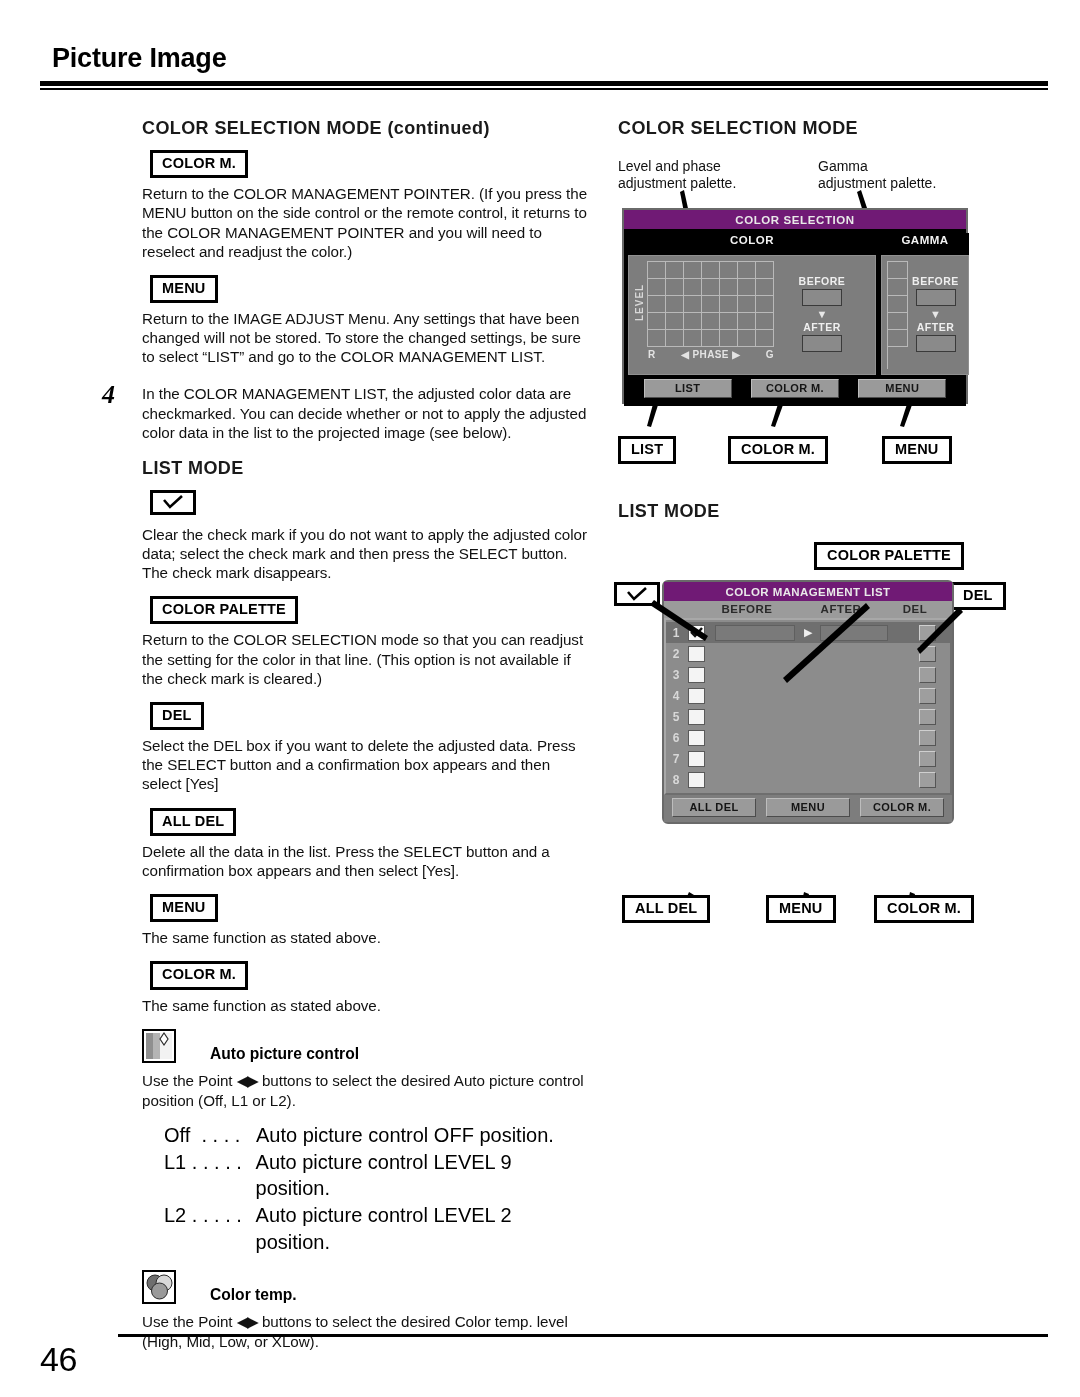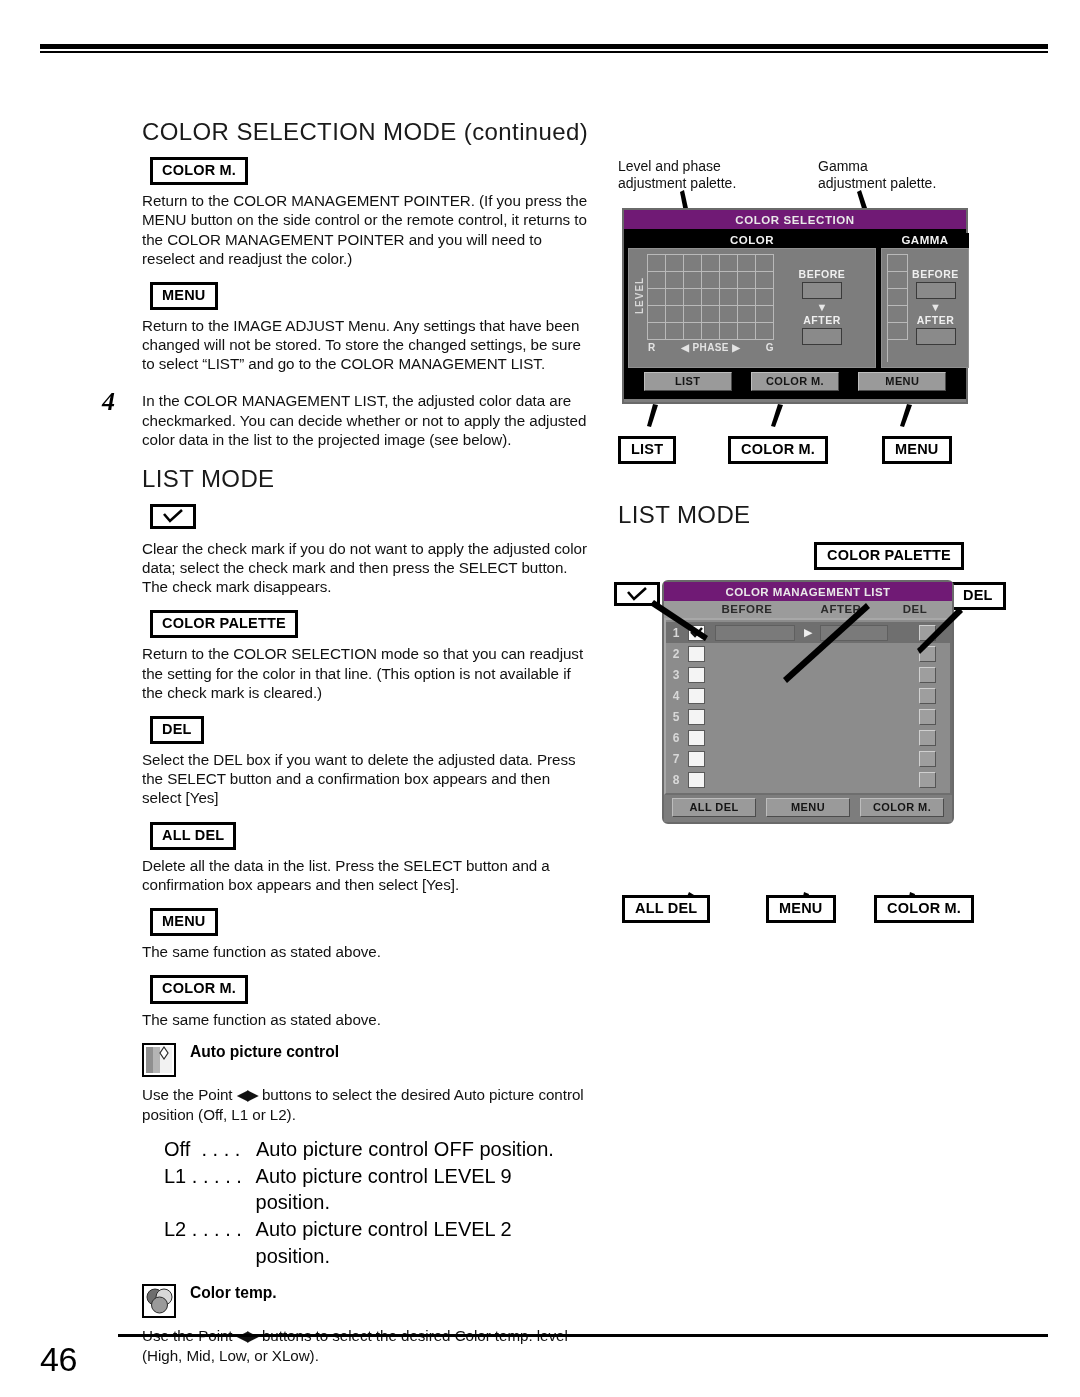--- a/index.html
+++ b/index.html
@@ -46,22 +46,22 @@
     width: 448px;
   }
   #col-right {
     position: absolute;
     left: 618px;
     top: 118px;
     width: 420px;
   }
 
   h2.section-head {
-    font-size: 24px;
-    font-weight: normal;
+    font-size: 18px;
+    font-weight: bold;
     letter-spacing: 0.4px;
     margin: 0 0 11px 0;
     color: #1a1a1a;
   }
 
   
   .keybox {
     display: inline-block;
     border: 3px solid #000;
     padding: 3px 9px 4px 9px;
@@ -111,22 +111,23 @@
   }
   .deflist .row { display: flex; }
   .deflist .term {
     width: 92px;
     white-space: pre;
   }
 
   
   .iconrow {
     display: flex;
-    align-items: flex-start;
+    align-items: flex-end;
     margin: 6px 0 8px 0;
+    gap: 20px;
   }
   .icon-frame {
     width: 34px; height: 34px;
     border: 2.5px solid #000;
     background: #fff;
     box-sizing: border-box;
     position: relative;
     overflow: hidden;
     flex: 0 0 auto;
   }
@@ -159,21 +160,21 @@
   
   #cs-panel { width: 346px; height: 196px; }
   .cs-cols { display: flex; gap: 5px; }
   .cs-col { background: #000; }
   .cs-colhead {
     color: #f2f2f2;
     font-size: 11.5px;
     font-weight: bold;
     text-align: center;
     letter-spacing: 0.5px;
-    padding: 1px 0 2px 0;
+    padding: 1px 0 9px 0;
   }
   .cs-inner {
     background: #7d7d7d;
     border: 1.5px solid #909090;
     box-sizing: border-box;
     display: flex;
     padding: 5px;
   }
   #cs-left-inner { width: 248px; height: 120px; }
   #cs-right-inner { width: 88px; height: 120px; }
@@ -383,20 +384,21 @@
     top: 1340px;
     font-size: 34px;
     font-weight: normal;
     letter-spacing: -0.5px;
   }
 </style>
 </head>
 <body>
 
 <div id="page-header">
+  <div id="page-title">Picture Image</div>
   <div class="rule-thick"></div>
   <div class="rule-gap"></div>
   <div class="rule-thin"></div>
 </div>
 
 <div id="col-left">
 
   <h2 class="section-head">COLOR SELECTION MODE (continued)</h2>
 
   <div class="keybox">COLOR M.</div>
@@ -475,20 +477,21 @@
       </svg>
     </div>
     <div class="caption">Color temp.</div>
   </div>
   <p class="body"><span>Use the Point</span> <span class="arrows">◀▶</span> <span>buttons to select the desired Color temp. level (High, Mid, Low, or XLow).</span></p>
 
 </div>
 
 <div id="col-right">
 
+  <h2 class="section-head">COLOR SELECTION MODE</h2>
 
   <div class="annot" style="left:0px; top:40px;">Level and phase
 adjustment palette.</div>
   <div class="annot" style="left:200px; top:40px;">Gamma
 adjustment palette.</div>
 
   <svg class="leader" style="left:0px; top:0px; width:420px; height:340px;">
     <polygon points="66,72 86,164 80,166 62,74" fill="#000"></polygon>
     <polygon points="243,72 268,147 262,150 239,74" fill="#fff" stroke="none"></polygon>
     <polygon points="243,72 268,147 262,150 239,74" fill="#000"></polygon>

